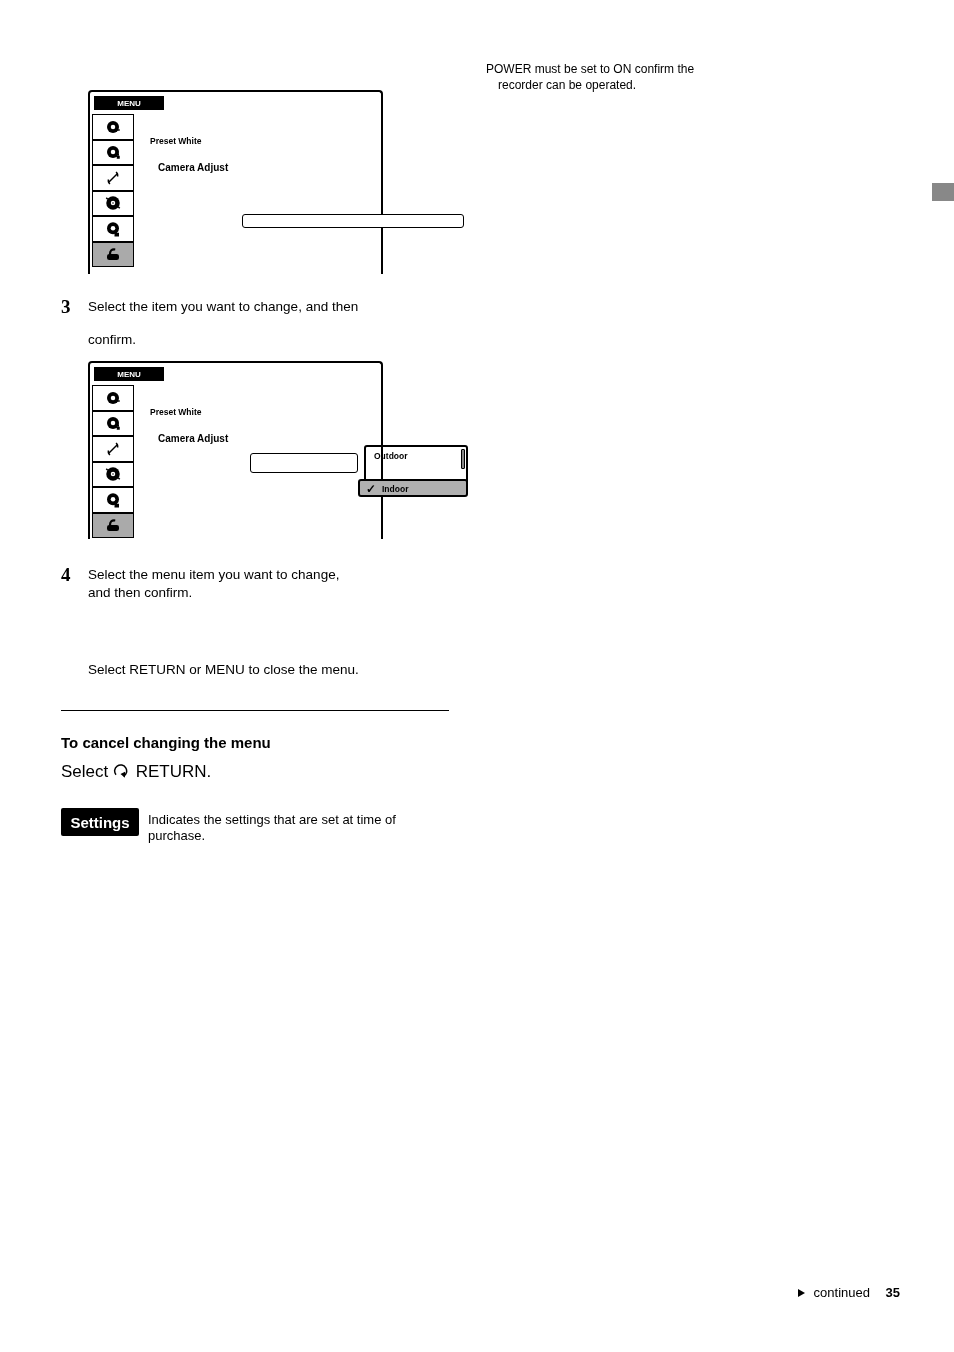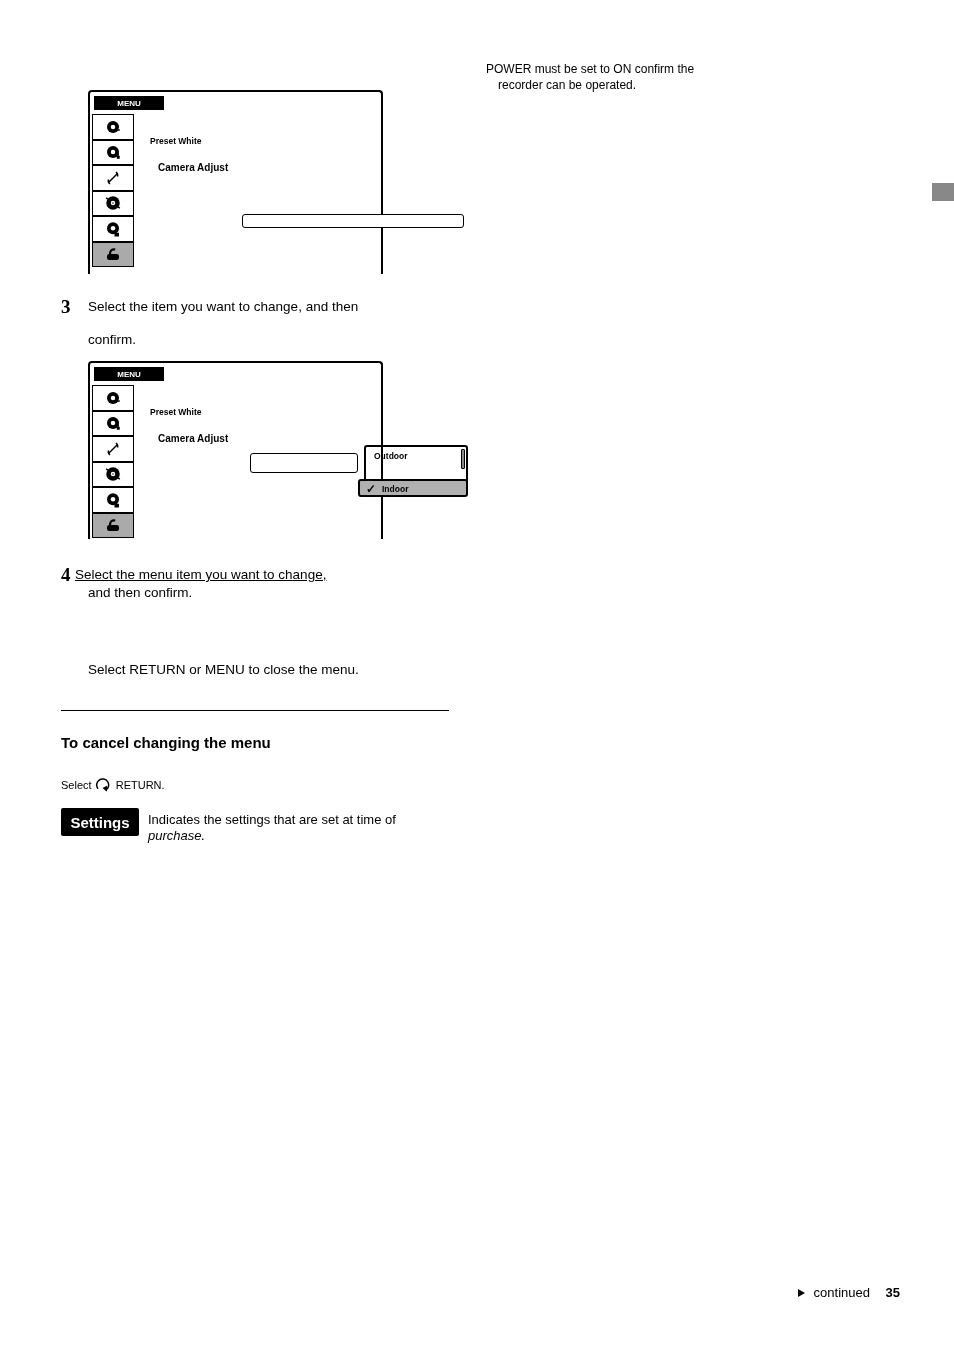--- a/index.html
+++ b/index.html
@@ -309,43 +309,43 @@
   </div>
   <div class="tiny" style="position:absolute; left:284px; top:88px;">Outdoor</div>
 
   <div class="submenu-highlight" style="left:268px; top:116px; width:110px;">
     <span class="checkmark" style="position:absolute; left:6px; top:1px;">✓</span>
     <span class="tiny" style="position:absolute; left:22px; top:3px;">Indoor</span>
   </div>
 </div>
 
 <div class="step-num" style="left:61px; top:564px;">4</div>
-<div class="step-text" style="left:75px; top:566px;text-decoration:underline;">Select the menu item you want to change,</div>
+<div class="step-text" style="left:88px; top:566px;">Select the menu item you want to change,</div>
 <div class="step-text" style="left:88px; top:584px;">and then confirm.</div>
 
 <div class="step-text" style="left:88px; top:616px;margin-top:45px;">Select   RETURN   or   MENU   to close the menu.</div>
 
 <div class="divider" style="top:710px;"></div>
 
 <div class="to-cancel-head" style="left:61px; top:734px;">To cancel changing the menu</div>
 
-<div style="position:absolute; left:61px; top:778px; font-size:11px;text-align:center;">
+<div style="position:absolute; left:61px; top:762px; font-size:17px;text-align:center;">
   <span>Select </span>
   <span style="display:inline-block; vertical-align:middle;">
     <svg width="18" height="14" viewBox="0 0 24 18">
           <path d="M 4 14 A 8 8 0 1 1 14 16" fill="none" stroke="#000" stroke-width="2"></path>
           <polygon points="10,13 16,10 16,18" fill="#000"></polygon>
         </svg>
   </span>
   <span> RETURN.</span>
 </div>
 
 <div class="settings-badge" style="left:61px; top:808px;">Settings</div>
 <div class="body-text" style="left:148px; top:812px;">Indicates the settings that are set at time of</div>
-<div class="body-text" style="left:148px; top:828px;font-style:italic;">purchase.</div>
+<div class="body-text" style="left:148px; top:828px;">purchase.</div>
 
 <div class="right-note" style="left:486px; top:62px;">POWER must be set to ON confirm the</div>
 <div class="right-note" style="left:486px; top:78px;margin-left:12px;">recorder can be operated.</div>
 
 <div class="page-foot" style="right:84px; bottom:52px;justify-content:center;">
   <span class="arrow-right"></span>
   <span>continued</span>
 </div>
 <div class="page-num" style="right:54px; bottom:52px;">35</div>
 

